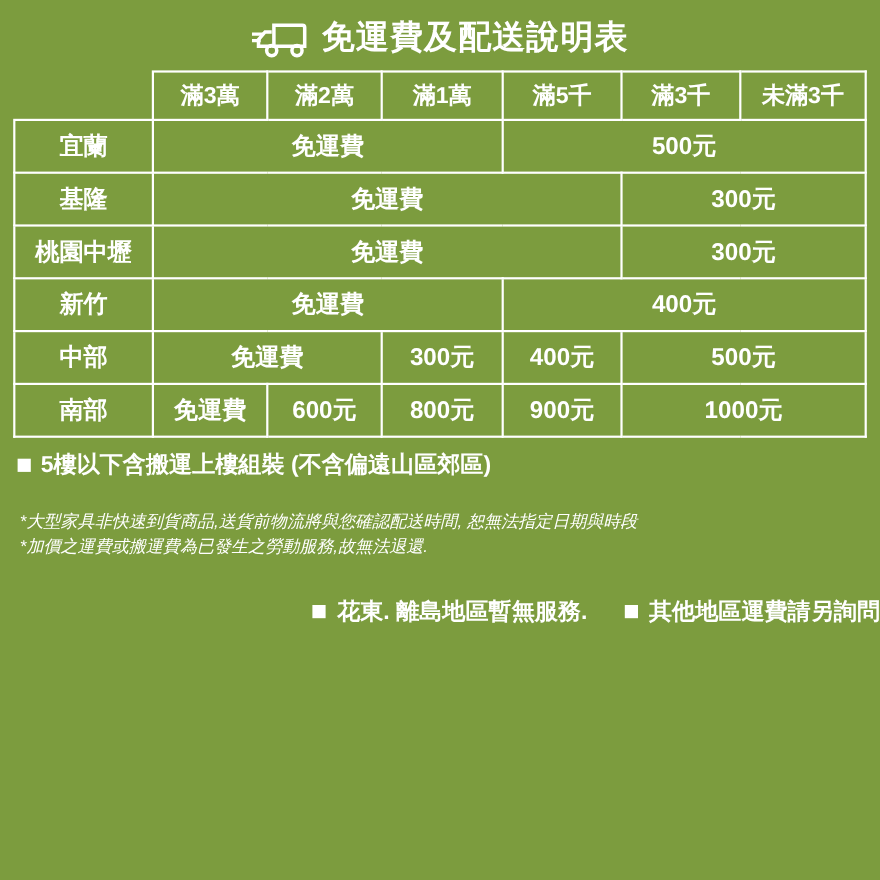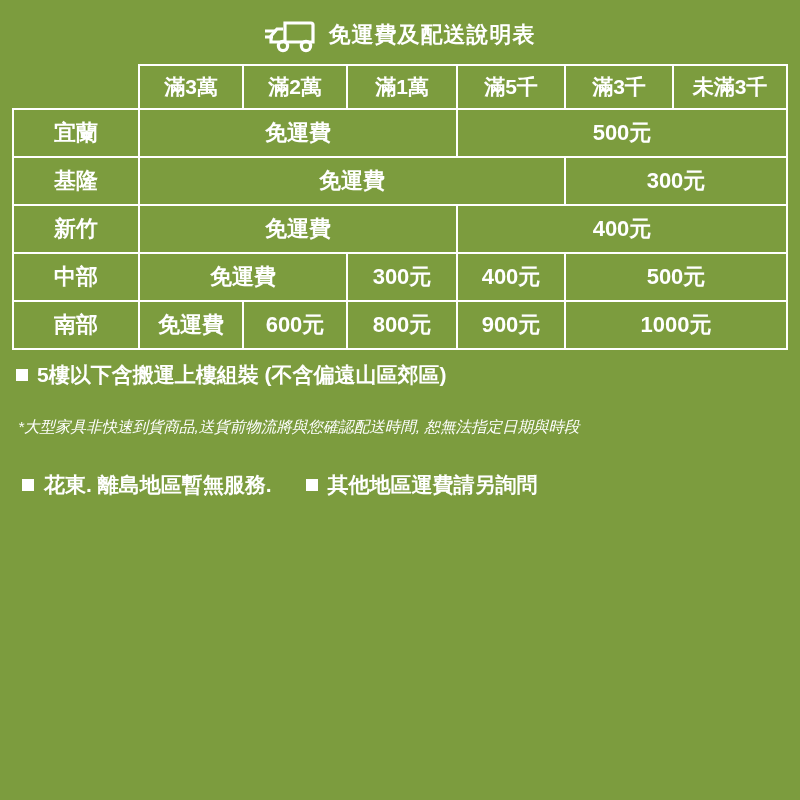--- a/index.html
+++ b/index.html
@@ -31,21 +31,21 @@
     padding-top: 6px;
     box-sizing: border-box;
   }
   .truck-icon {
     width: 54px;
     height: 40px;
     flex: none;
     display: block;
   }
   .header-title {
-    font-size: 22px;
+    font-size: 30px;
     font-weight: bold;
     letter-spacing: 1px;
     line-height: 1;
     white-space: nowrap;
   }
 
   
   .table-wrap {
     padding: 0 12px;
     box-sizing: border-box;
@@ -139,20 +139,21 @@
     line-height: 1.45;
     white-space: nowrap;
   }
 
   
   .footer {
     display: flex;
     align-items: center;
     padding: 18px 0 0 22px;
     gap: 34px;
+    justify-content: flex-end;
   }
   .footer-item {
     display: flex;
     align-items: center;
     gap: 10px;
   }
   .footer-item .note-text {
     font-size: 21px;
   }
 </style>
@@ -204,20 +205,25 @@
           <td colspan="3">500元</td>
         </tr>
 
         <tr>
           <td class="region">基隆</td>
           <td colspan="4">免運費</td>
           <td colspan="2">300元</td>
         </tr>
 
 
+        <tr>
+          <td class="region">桃園中壢</td>
+          <td colspan="4">免運費</td>
+          <td colspan="2">300元</td>
+        </tr>
 
         <tr>
           <td class="region">新竹</td>
           <td colspan="3">免運費</td>
           <td colspan="3">400元</td>
         </tr>
 
         <tr>
           <td class="region">中部</td>
           <td colspan="2">免運費</td>
@@ -240,20 +246,21 @@
 
   <div class="notes">
     <div class="note-row">
       <span class="sq"></span>
       <span class="note-text">5樓以下含搬運上樓組裝 (不含偏遠山區郊區)</span>
     </div>
   </div>
 
   <div class="fineprint">
     <div>*大型家具非快速到貨商品,送貨前物流將與您確認配送時間, 恕無法指定日期與時段</div>
+    <div>*加價之運費或搬運費為已發生之勞動服務,故無法退還.</div>
   </div>
 
   <div class="emph">
     <span class="bar"></span>
   </div>
 
   <div class="footer">
     <div class="footer-item">
       <span class="sq"></span>
       <span class="note-text">花東. 離島地區暫無服務.</span>

